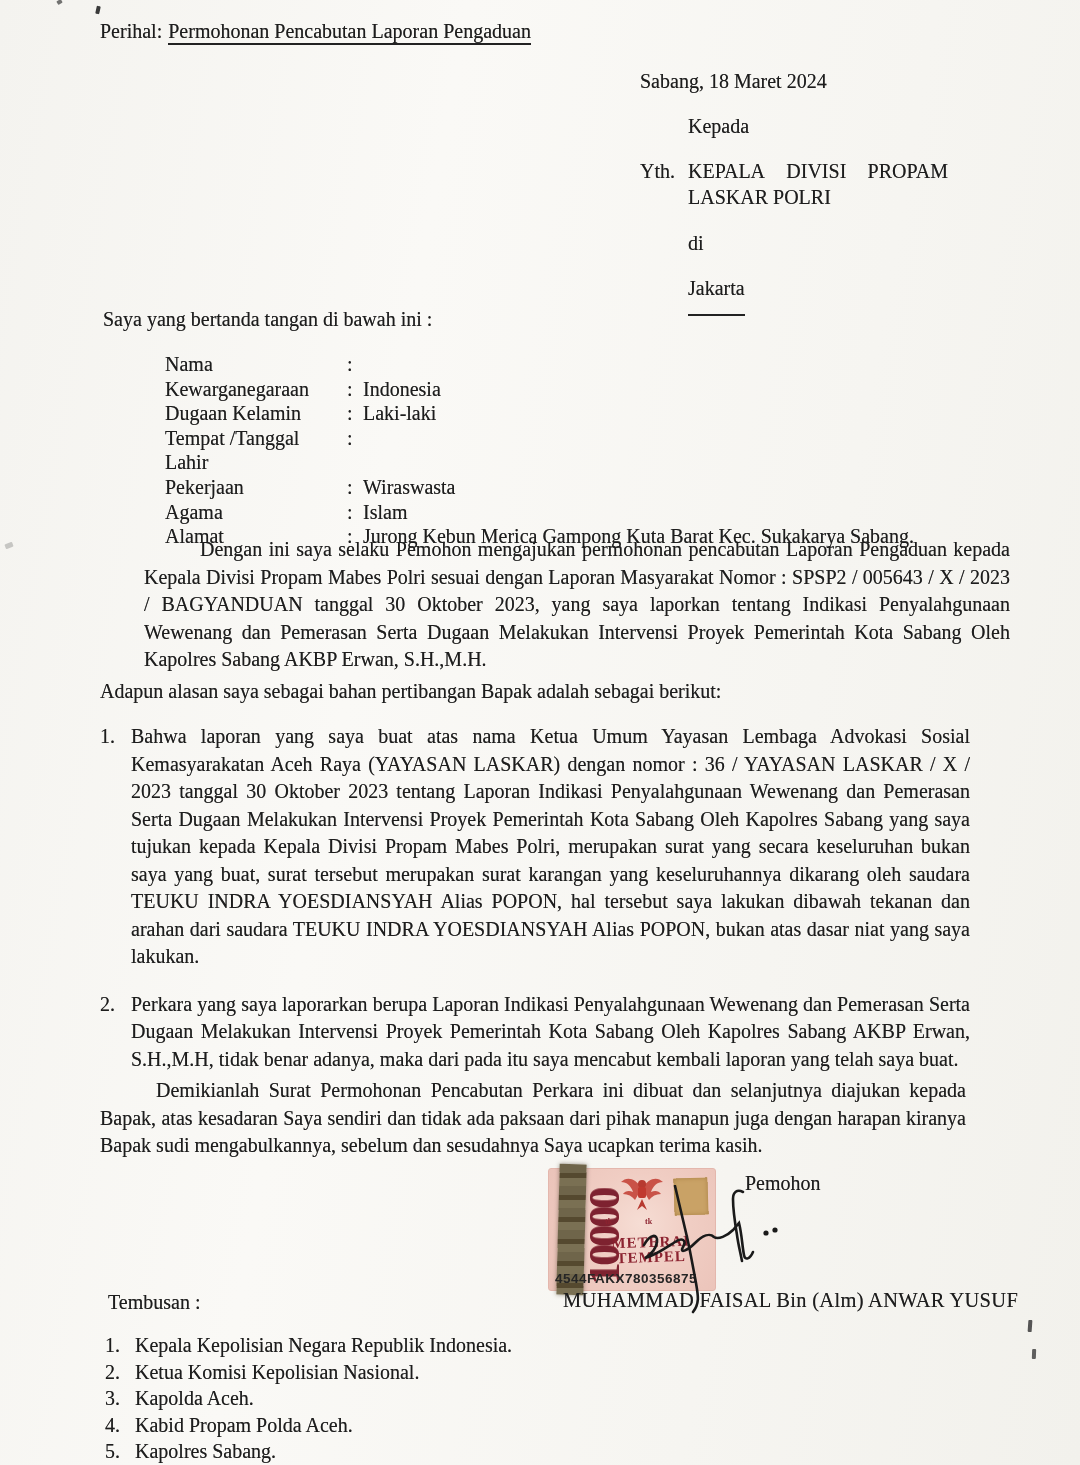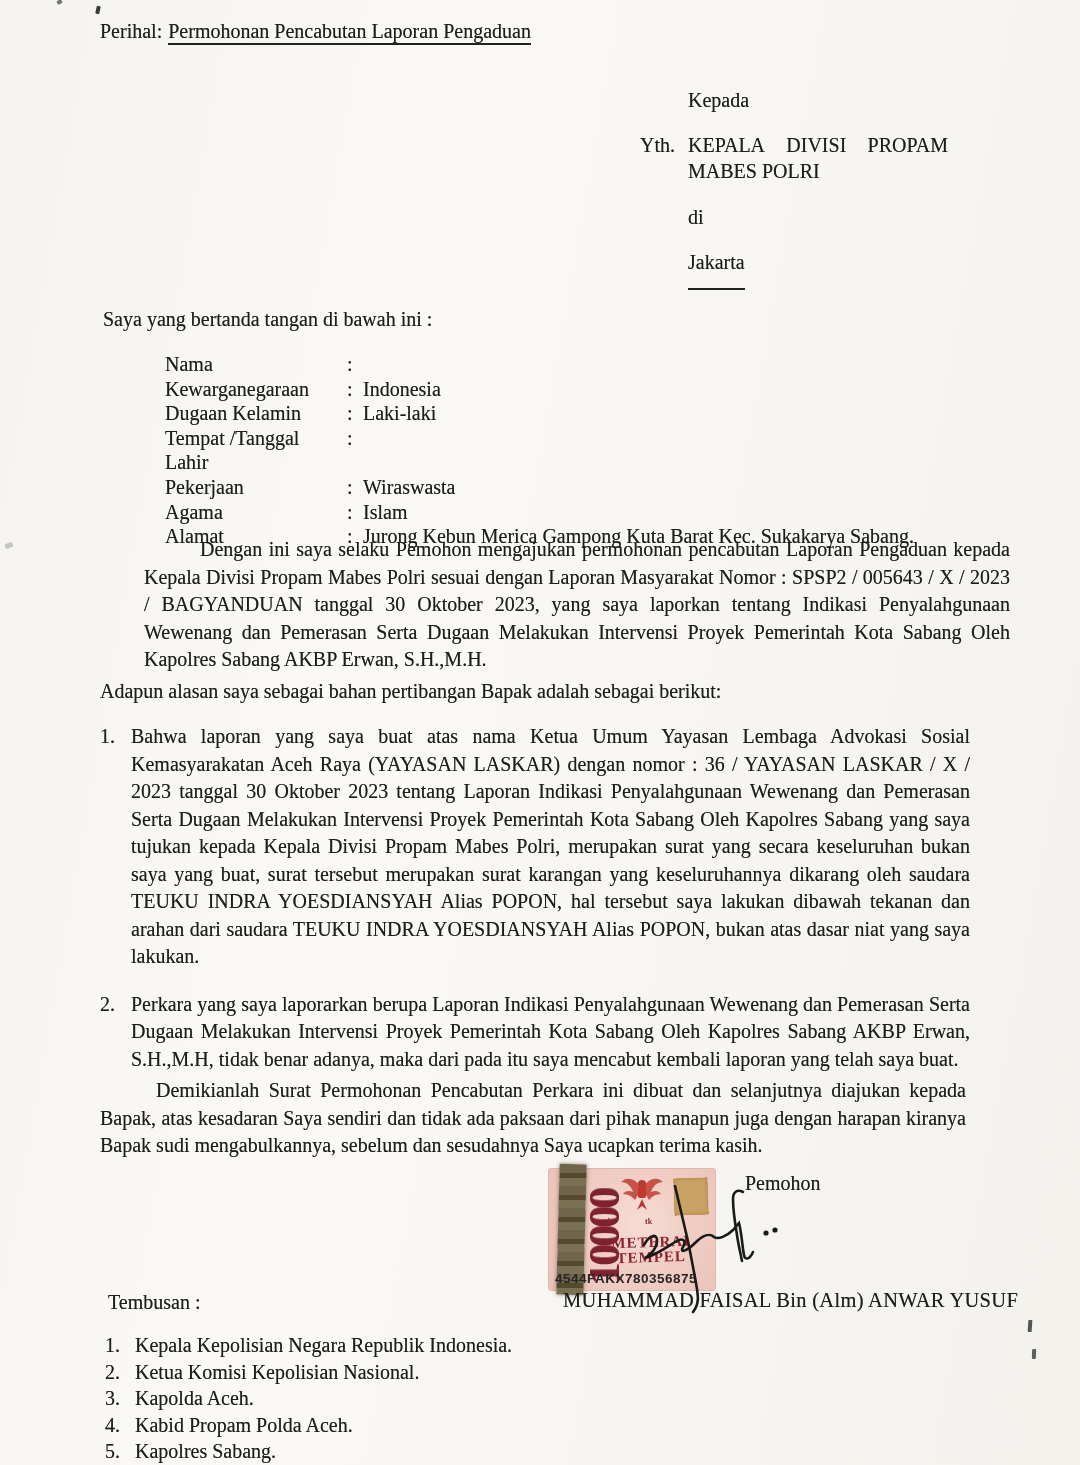--- a/index.html
+++ b/index.html
@@ -93,30 +93,31 @@
   <div class="speck s2"></div>
   <div class="speck s3"></div>
   <div class="speck s4"></div>
   <div class="speck s5"></div>
 
   <div class="perihal txt">
     <span>Perihal:</span><span class="subj">Permohonan Pencabutan Laporan Pengaduan</span>
   </div>
 
   <div class="rblock txt">
+    <div>Sabang, 18 Maret 2024</div>
     <div class="kepada">Kepada</div>
     <div class="ythline">
       <span class="yth">Yth.</span>
       <span class="yth-words">
         <span>KEPALA</span>
         <span>DIVISI</span>
         <span>PROPAM</span>
       </span>
     </div>
-    <div class="mabes">MABES POLRI</div>
+    <div class="mabes">LASKAR POLRI</div>
     <div class="di">di</div>
     <div class="jakarta"><span>Jakarta</span></div>
   </div>
 
   <div class="salutation txt">Saya yang bertanda tangan di bawah ini :</div>
 
   <div class="fields txt">
     <div class="frow">
       <span class="lbl">Nama</span>
         <span class="col">:</span>

